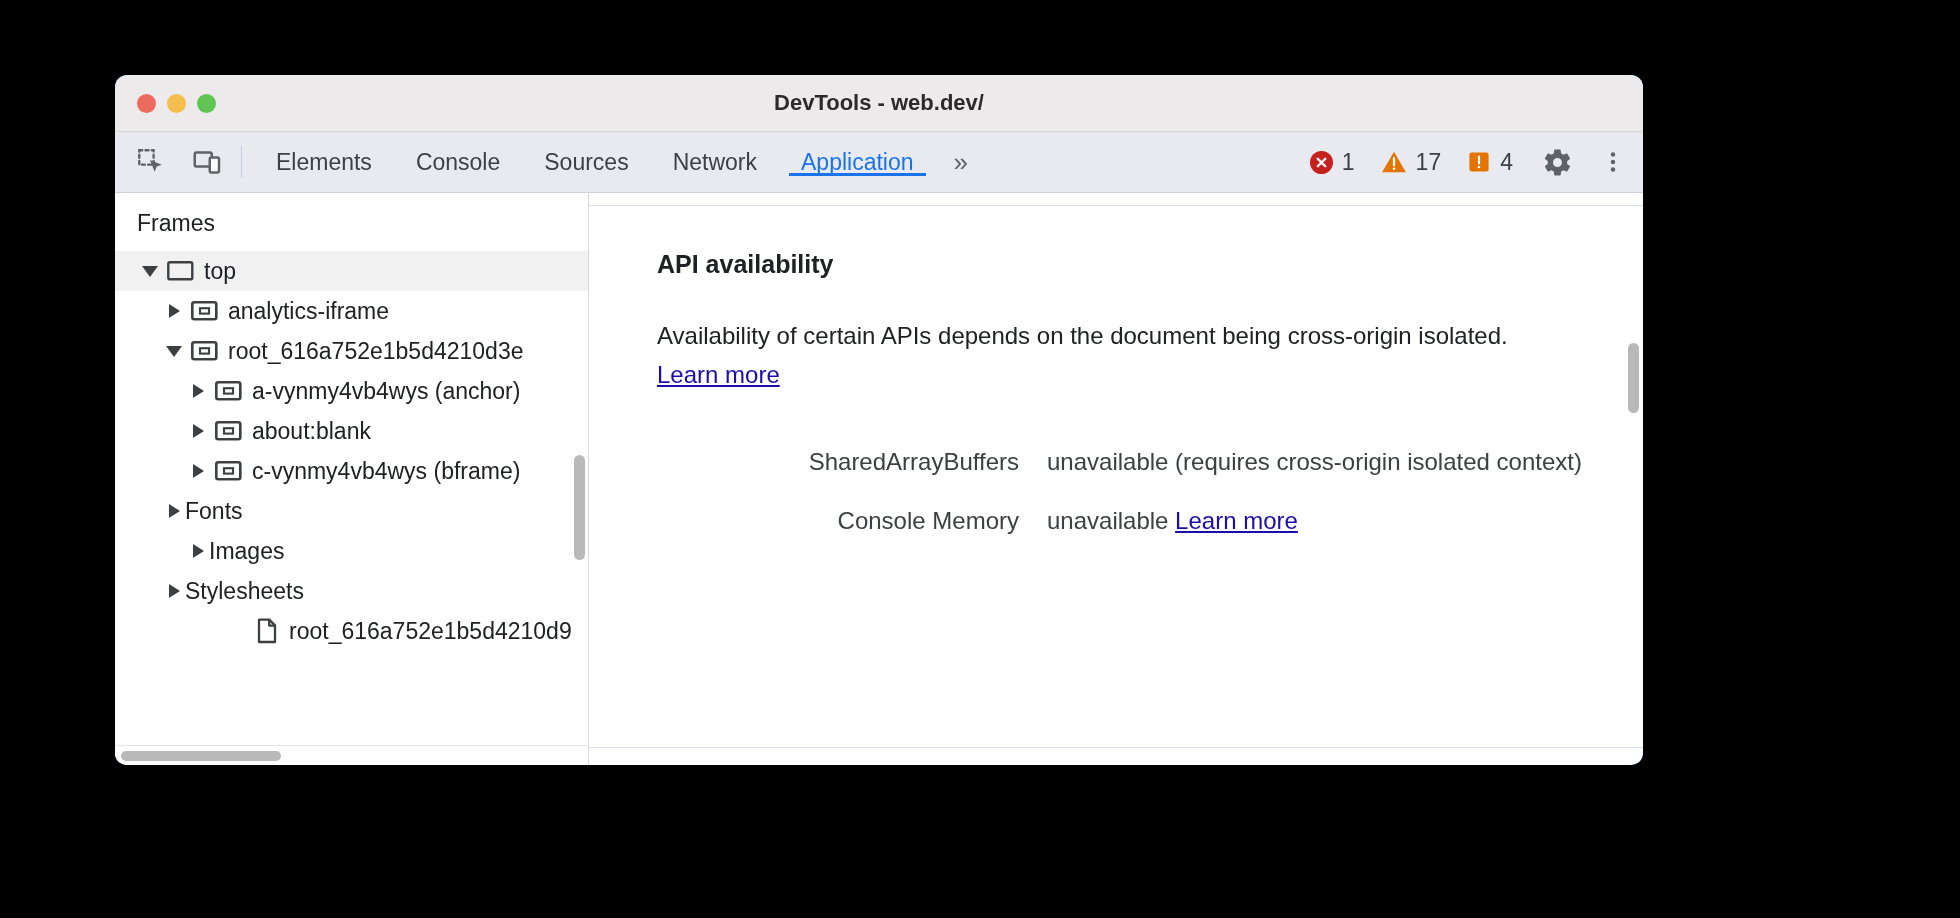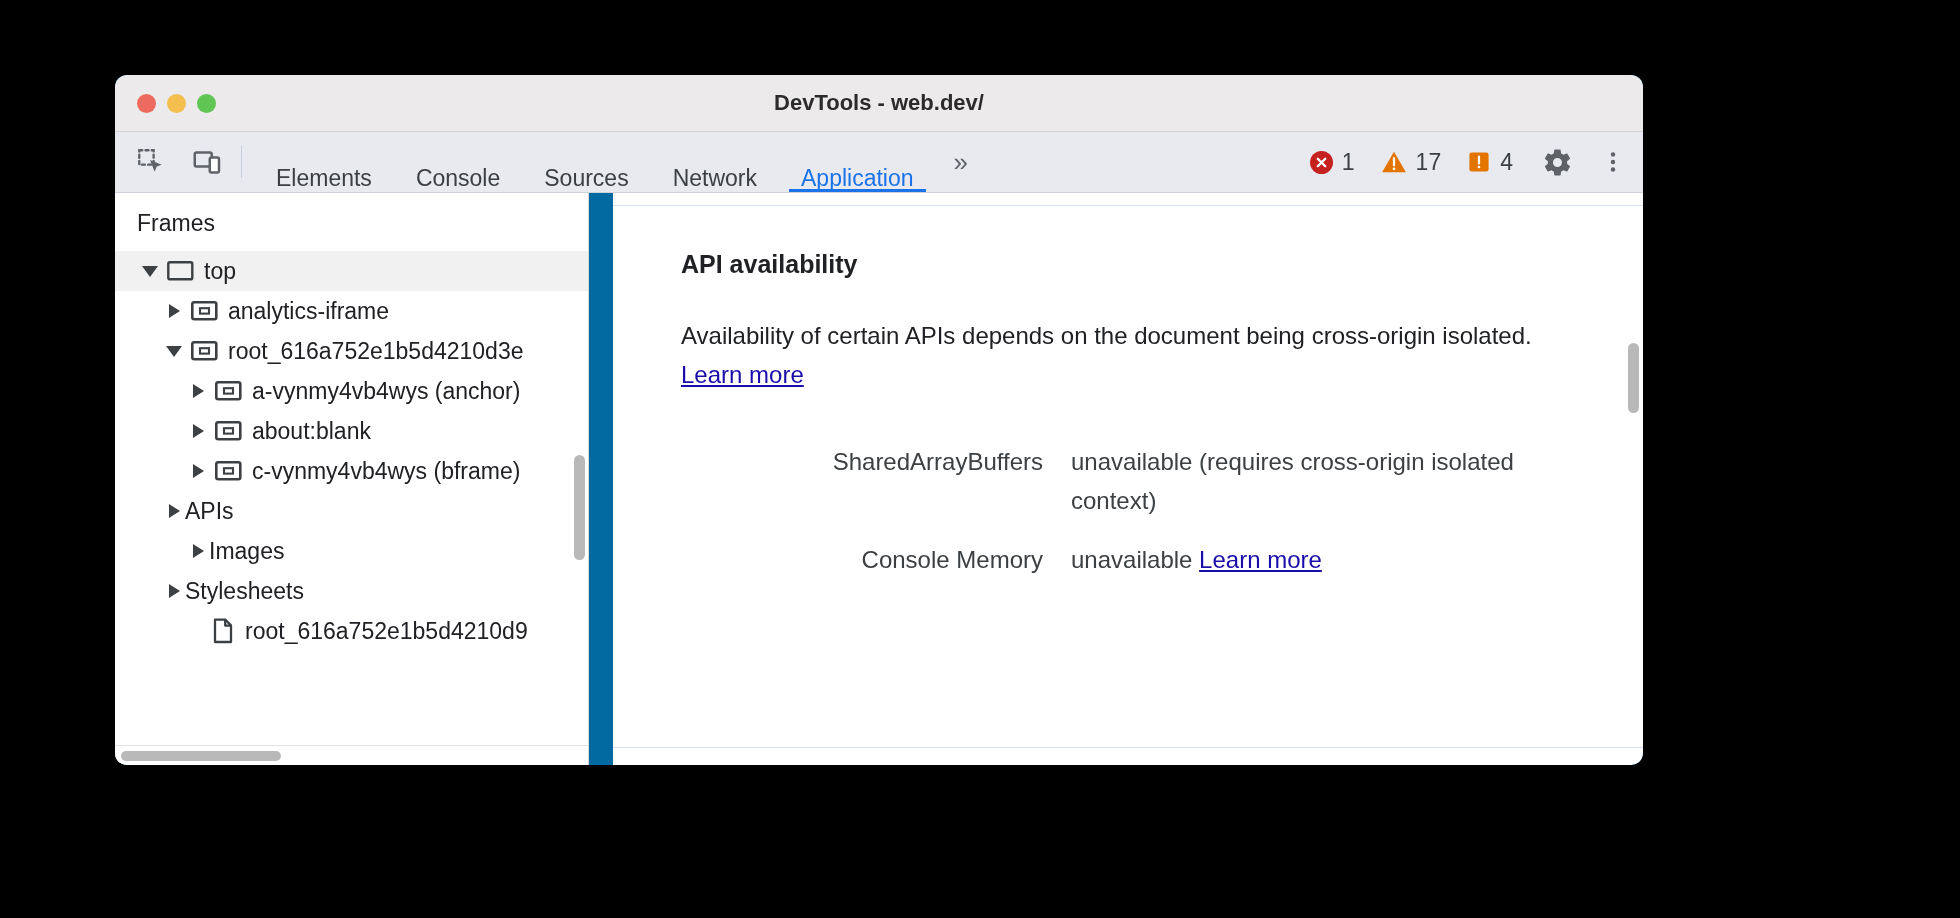--- a/index.html
+++ b/index.html
@@ -60,21 +60,21 @@
     width: 56px;
     display: flex; align-items: center; justify-content: center;
     cursor: pointer;
   }
   .tb-icon:first-child { margin-left: 8px; }
   .tb-divider {
     width: 1px;
     background: #c9cfe3;
     margin: 14px 12px 14px 6px;
   }
-  .tabs { display: flex; align-items: flex-end; }
+  .tabs { display: flex; align-items: center; }
   .tab {
     padding: 0 22px;
     display: flex; align-items: center;
     font-size: 23px;
     color: #3c4043;
     cursor: pointer;
     position: relative;
     white-space: nowrap;
   }
   .tab.active { color: #1a73e8; }
@@ -102,21 +102,21 @@
     color: #3c4043;
     cursor: pointer;
   }
   .badge-circle {
     width: 23px; height: 23px; border-radius: 50%;
     background: #c5221f;
     display: flex; align-items: center; justify-content: center;
   }
 
   
-  .dt-body { flex: 1; display: flex; min-height: 0; position: relative; gap: 24px; }
+  .dt-body { flex: 1; display: flex; min-height: 0; position: relative; }
 
   
   .sidebar {
     width: 474px;
     background: #ffffff;
     border-right: 1px solid #d8d8d8;
     position: relative;
     overflow: hidden;
     flex: 0 0 auto;
   }
@@ -417,38 +417,38 @@
               <rect x="9" y="8.2" width="9" height="5.4" fill="none" stroke="#3c4043" stroke-width="2.1"></rect>
             </svg>
           </span>
           <span class="row-label">c-vynmy4vb4wys (bframe)</span>
         </div>
 
         <div class="tree-row" style="padding-left:48px">
           <span class="twisty">
               <span class="tri"></span>
             </span>
-          <span class="row-label">APIs</span>
+          <span class="row-label">Fonts</span>
         </div>
 
         <div class="tree-row" style="padding-left:72px">
           <span class="twisty">
               <span class="tri"></span>
             </span>
           <span class="row-label">Images</span>
         </div>
 
         <div class="tree-row" style="padding-left:48px">
           <span class="twisty">
               <span class="tri"></span>
             </span>
           <span class="row-label">Stylesheets</span>
         </div>
 
-        <div class="tree-row" style="padding-left:68px">
+        <div class="tree-row" style="padding-left:112px">
           <span class="twisty"></span>
           <span class="frame-ico">
             <svg width="24" height="26" viewBox="0 0 24 26">
               <path d="M4 1.6 h10.2 L20 7.4 V24 H4 Z" fill="none" stroke="#3c4043" stroke-width="2.3" stroke-linejoin="round"></path>
               <path d="M14.2 1.6 V7.6 H20" fill="none" stroke="#3c4043" stroke-width="2.3" stroke-linejoin="round"></path>
             </svg>
           </span>
           <span class="row-label">root_616a752e1b5d4210d9</span>
         </div>
 

